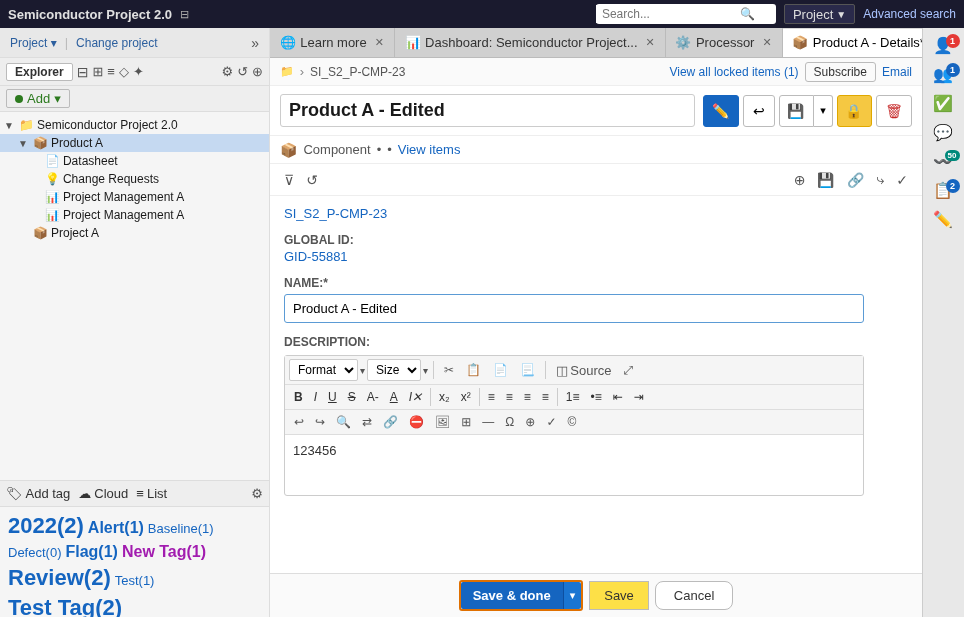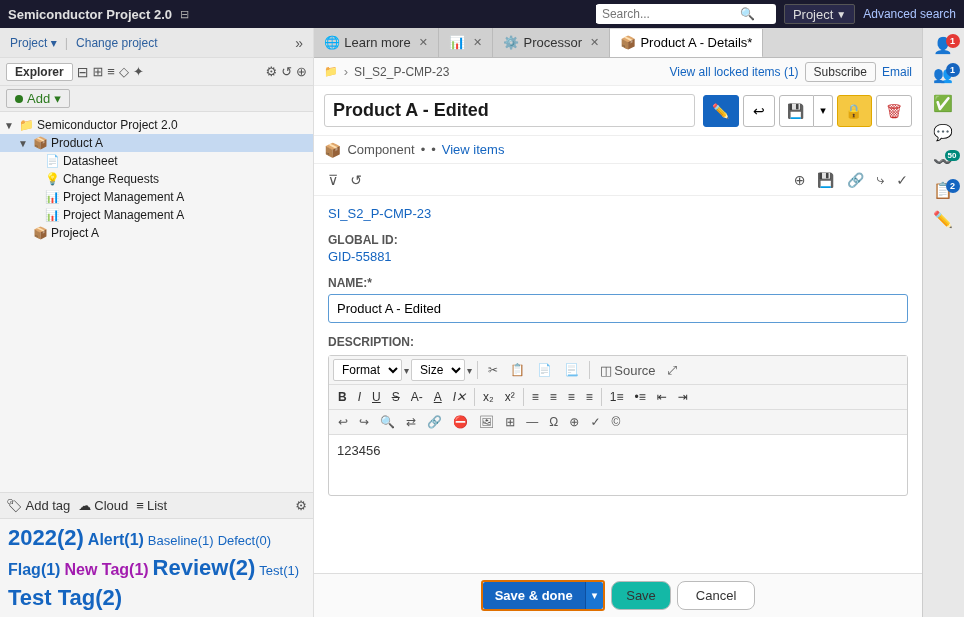--- a/index.html
+++ b/index.html
@@ -18,21 +18,21 @@
   </div>
   <div style="background:#2a2a4a; color:#ddd; border:1px solid #555; padding:1px 8px; font-size:12px; border-radius:2px; display:flex; align-items:center; gap:3px; height:20px; cursor:pointer;">
     <span>Project</span>
     <span style="font-size:10px;">▼</span>
   </div>
   <span style="color:#aac4ff; font-size:12px; cursor:pointer;">Advanced search</span>
 </div>
 
 <div style="display:flex; flex:1; overflow:hidden;">
 
-  <div style="width:314px; background:#f5f5f5; border-right:1px solid #ddd; display:flex; flex-direction:column; flex-shrink:0;">
+  <div style="width:270px; background:#f5f5f5; border-right:1px solid #ddd; display:flex; flex-direction:column; flex-shrink:0;">
 
     <div style="display:flex; align-items:center; padding:3px 6px; gap:4px; border-bottom:1px solid #ddd; background:#e8e8e8; height:30px;">
       <button style="background:none; border:none; cursor:pointer; color:#2c5f9e; font-size:12px; padding:2px 4px;">Project ▾</button>
       <span style="color:#bbb;">|</span>
       <button style="background:none; border:none; cursor:pointer; color:#2c5f9e; font-size:12px; padding:2px 4px;">Change project</button>
       <div style="flex:1;"></div>
       <button style="background:none; border:none; cursor:pointer; color:#555; font-size:14px; padding:0 4px;">»</button>
     </div>
 
     <div style="display:flex; align-items:center; padding:3px 6px; gap:4px; border-bottom:1px solid #ddd; background:#eee; height:28px;">
@@ -138,20 +138,21 @@
     <div style="display:flex; align-items:center; background:#d8d8d8; border-bottom:1px solid #bbb; height:30px; overflow-x:auto; flex-shrink:0;">
 
       <div style="display:flex; align-items:center; padding:4px 10px; gap:4px; border-right:1px solid #bbb; cursor:pointer; background:#d0d0d0; height:100%; font-size:12px; color:#333; white-space:nowrap;">
         <span style="font-size:13px;">🌐</span>
         <span>Learn more</span>
         <span style="color:#666; font-size:11px; cursor:pointer; margin-left:4px;">✕</span>
       </div>
 
       <div style="display:flex; align-items:center; padding:4px 10px; gap:4px; border-right:1px solid #bbb; cursor:pointer; background:#d0d0d0; height:100%; font-size:12px; color:#333; white-space:nowrap;">
         <span style="font-size:13px;">📊</span>
+        <span>Dashboard: Semiconductor Project...</span>
         <span style="color:#666; font-size:11px; cursor:pointer; margin-left:4px;">✕</span>
       </div>
 
       <div style="display:flex; align-items:center; padding:4px 10px; gap:4px; border-right:1px solid #bbb; cursor:pointer; background:#d0d0d0; height:100%; font-size:12px; color:#333; white-space:nowrap;">
         <span style="font-size:13px;">⚙️</span>
         <span>Processor</span>
         <span style="color:#666; font-size:11px; cursor:pointer; margin-left:4px;">✕</span>
       </div>
 
       <div style="display:flex; align-items:center; padding:4px 10px; gap:4px; border-right:1px solid #bbb; cursor:pointer; background:white; height:100%; font-size:12px; color:#000; white-space:nowrap; border-bottom:2px solid white; margin-bottom:-1px;">
@@ -289,21 +290,21 @@
           <div contenteditable="true" style="min-height: 60px; padding: 8px; color: rgb(51, 51, 51); font-size: 13px;">123456</div>
         </div>
       </div>
     </div>
 
     <div style="display:flex; justify-content:center; align-items:center; padding:8px 14px; gap:6px; border-top:1px solid #ddd; background:#fafafa; flex-shrink:0; height:44px;">
       <div style="display:flex; border:2px solid #e07000; border-radius:3px;">
         <button style="background:#1565c0; color:white; border:none; padding:6px 12px; cursor:pointer; font-size:13px; font-weight:bold; border-radius:2px 0 0 2px;">Save &amp; done</button>
         <button style="background:#1a75d2; color:white; border:none; border-left:1px solid #0d4fa0; padding:6px 6px; cursor:pointer; font-size:11px; border-radius:0 2px 2px 0;">▾</button>
       </div>
-      <button style="background:#14b8a6; color:#333; border:1px solid #bbb; border-radius:9px; padding:6px 14px; cursor:pointer; font-size:13px;">Save</button>
+      <button style="background:#fde047; color:#333; border:1px solid #bbb; border-radius:0; padding:6px 14px; cursor:pointer; font-size:13px;">Save</button>
       <button style="background:white; color:#333; border:1px solid #bbb; border-radius:8px; padding:6px 18px; cursor:pointer; font-size:13px;">Cancel</button>
     </div>
   </div>
 
   <div style="width:42px; background:#e8e8e8; border-left:1px solid #ccc; display:flex; flex-direction:column; align-items:center; padding:4px 0; gap:2px; flex-shrink:0;">
 
     <button style="background:none; border:none; cursor:pointer; padding:4px; border-radius:3px; display:flex; flex-direction:column; align-items:center; justify-content:center; width:36px; position:relative;">
       <span style="font-size:16px; color:#555;">👤</span>
       <span style="position:absolute; top:2px; right:2px; background:#e53935; color:white; font-size:9px; border-radius:50%; width:14px; height:14px; display:flex; align-items:center; justify-content:center; font-weight:bold;">1</span>
     </button>

